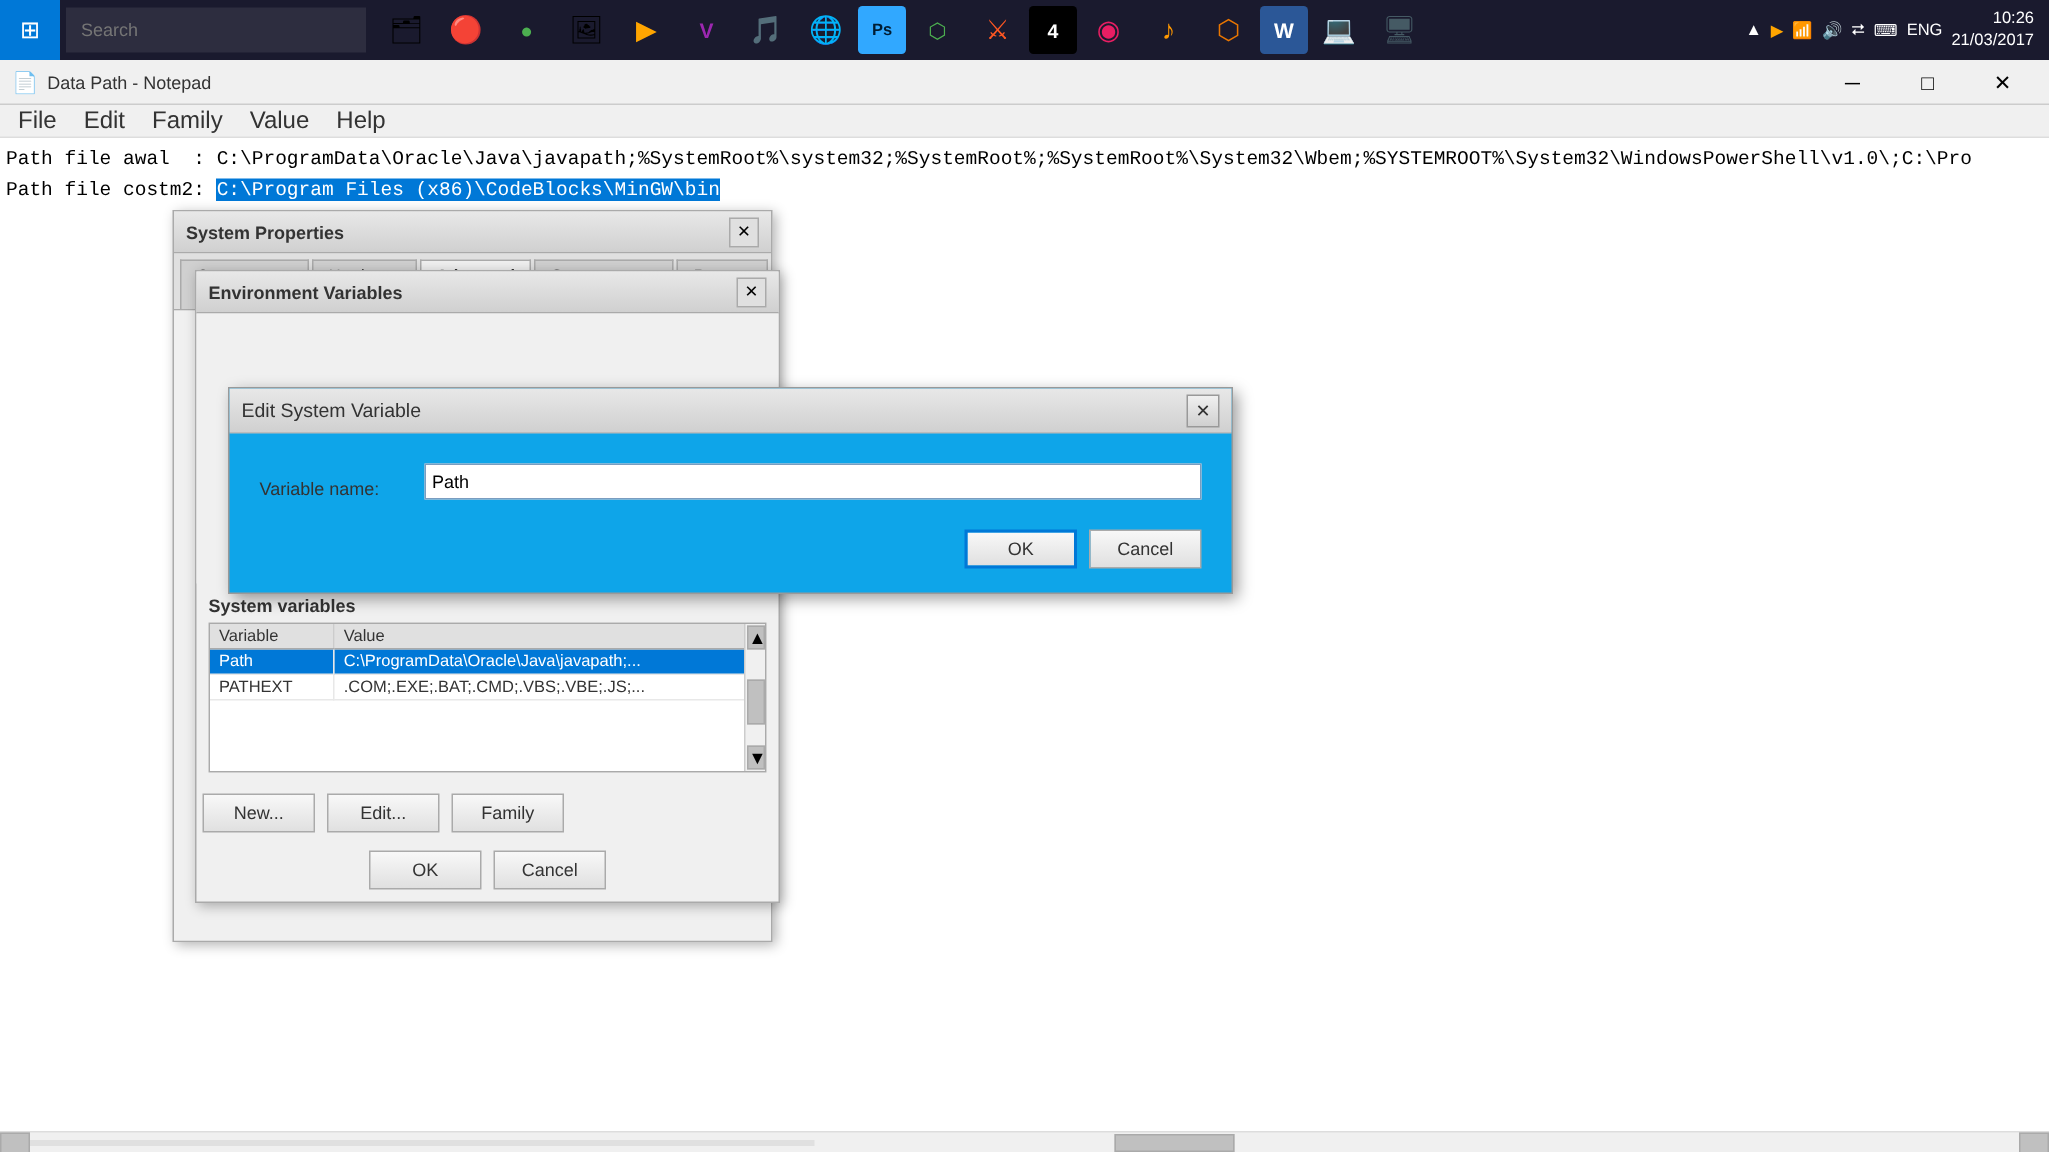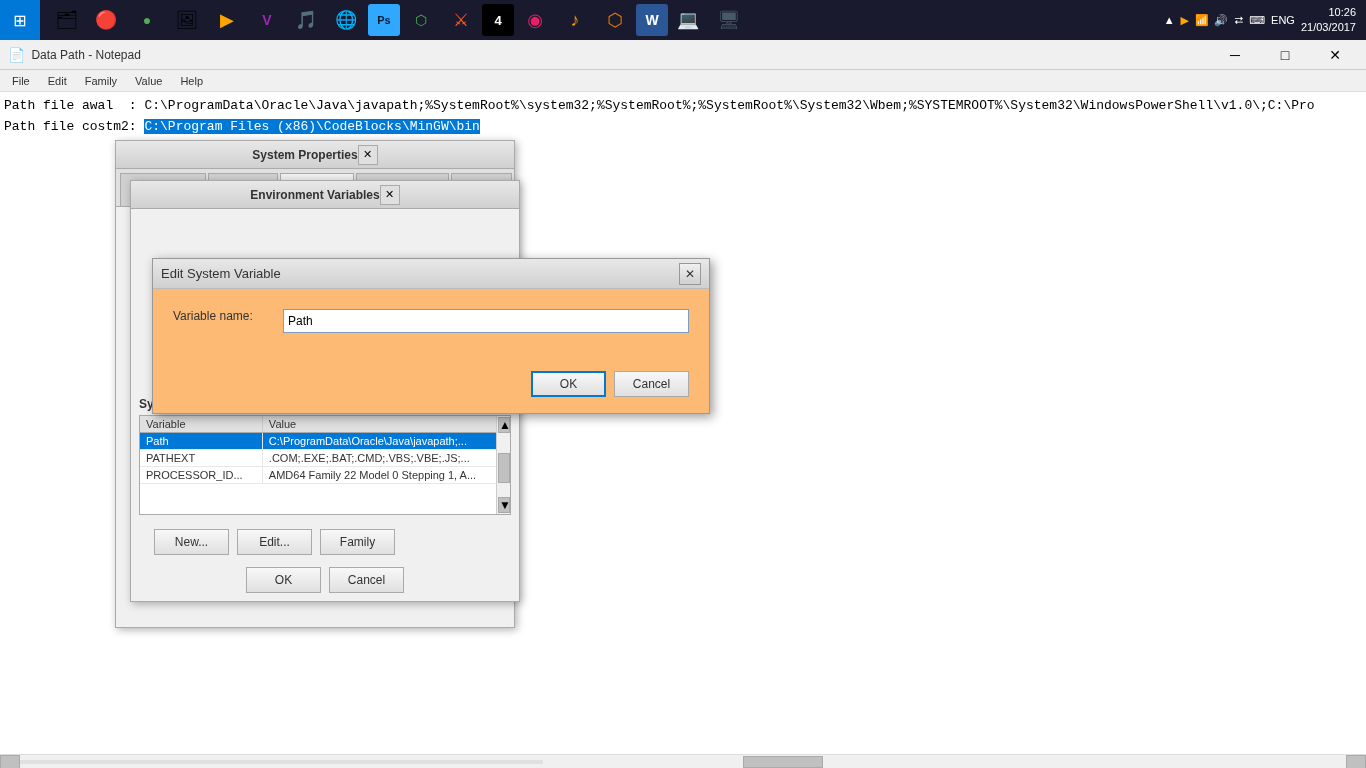--- a/index.html
+++ b/index.html
@@ -117,21 +117,21 @@
       background: #f0f0f0;
       display: flex;
       align-items: center;
       gap: 2px;
       padding: 0 4px;
       border-bottom: 1px solid #ddd;
     }
     .menu-item {
       padding: 2px 8px;
       cursor: pointer;
-      font-size: 11px;
+      font-size: 16px;
       color: #333;
     }
     .notepad-content {
       flex: 1;
       padding: 4px;
       font-family: 'Courier New', monospace;
       font-size: 13px;
       color: #000;
       background: white;
       overflow: auto;
@@ -155,21 +155,21 @@
       background: #f0f0f0;
       border: 1px solid #aaa;
       box-shadow: 2px 2px 8px rgba(0,0,0,0.3);
       z-index: 10;
     }
     .dialog-titlebar {
       height: 28px;
       background: linear-gradient(to bottom, #e8e8e8, #d0d0d0);
       display: flex;
       align-items: center;
-      justify-content: center;
+      justify-content: space-between;
       padding: 0 8px;
       border-bottom: 1px solid #aaa;
     }
     .dialog-title-text {
       font-size: 12px;
       font-weight: bold;
       color: #333;
     }
     .dialog-close-btn {
       width: 20px;
@@ -223,22 +223,22 @@
       border: 1px solid #aaa;
       box-shadow: 2px 2px 8px rgba(0,0,0,0.3);
       z-index: 20;
     }
 
     
     .edit-var-dialog {
       position: absolute;
       top: 258px;
       left: 152px;
-      width: 558px;
-      background: #fdba74;
+      width: 670px;
+      background: #0ea5e9;
       border: 1px solid #999;
       box-shadow: 3px 3px 10px rgba(0,0,0,0.4);
       z-index: 30;
     }
     .edit-var-titlebar {
       height: 30px;
       background: linear-gradient(to bottom, #e8e8e8, #d0d0d0);
       display: flex;
       align-items: center;
       justify-content: space-between;
@@ -260,22 +260,22 @@
       align-items: center;
       justify-content: center;
       font-size: 12px;
       color: #333;
     }
     .edit-var-body {
       padding: 20px;
     }
     .form-row {
       display: flex;
-      align-items: flex-start;
-      margin-bottom: 18px;
+      align-items: flex-end;
+      margin-bottom: 0;
     }
     .form-label {
       width: 110px;
       font-size: 12px;
       color: #333;
     }
     .form-input {
       flex: 1;
       height: 24px;
       border: 1px solid #7a9dc0;
@@ -361,21 +361,21 @@
       height: 30px;
       background: #c0c0c0;
       border: 1px solid #aaa;
       margin: 1px;
       margin-top: 20px;
     }
 
     .sys-vars-buttons {
       display: flex;
       gap: 8px;
-      padding: 6px 23px;
+      padding: 6px 4px;
     }
     .env-dialog-footer {
       display: flex;
       justify-content: center;
       gap: 8px;
       padding: 6px 8px 8px;
     }
 
     
     .notepad-scrollbar-bottom {
@@ -386,20 +386,21 @@
       align-items: center;
     }
   </style>
 </head>
 <body>
 
 <div class="taskbar">
   <div class="taskbar-start">
     <span>⊞</span>
   </div>
+  <input class="taskbar-search" type="text" placeholder="Search" style="">
   <div class="taskbar-icons">
     <div class="taskbar-icon">🗂</div>
     <div class="taskbar-icon">🔴</div>
     <div class="taskbar-icon" style="font-size:14px; color:#4caf50;">●</div>
     <div class="taskbar-icon">🖼</div>
     <div class="taskbar-icon" style="color:orange;">▶</div>
     <div class="taskbar-icon" style="color:#9c27b0; font-weight:bold; font-size:14px;">V</div>
     <div class="taskbar-icon" style="color:#ff9800;">🎵</div>
     <div class="taskbar-icon" style="color:#2196f3;">🌐</div>
     <div class="taskbar-icon" style="color:#001d34; background:#31a8ff; font-size:11px; font-weight:bold; width:32px; height:32px;">Ps</div>
@@ -496,24 +497,20 @@
         </thead>
         <tbody>
           <tr class="selected">
             <td>Path</td>
             <td>C:\ProgramData\Oracle\Java\javapath;...</td>
           </tr>
           <tr>
             <td>PATHEXT</td>
             <td>.COM;.EXE;.BAT;.CMD;.VBS;.VBE;.JS;...</td>
           </tr>
-          <tr>
-            <td>PROCESSOR_ID...</td>
-            <td>AMD64 Family 22 Model 0 Stepping 1, A...</td>
-          </tr>
         </tbody>
       </table>
       <div class="scrollbar-container">
         <div style="width:12px; height:16px; background:#c0c0c0; border:1px solid #aaa; margin:1px;">▲</div>
         <div class="scrollbar-thumb"></div>
         <div style="width:12px; height:16px; background:#c0c0c0; border:1px solid #aaa; margin:1px; margin-top:auto; position:absolute; bottom:0;">▼</div>
       </div>
     </div>
   </div>
   <div class="sys-vars-buttons">

